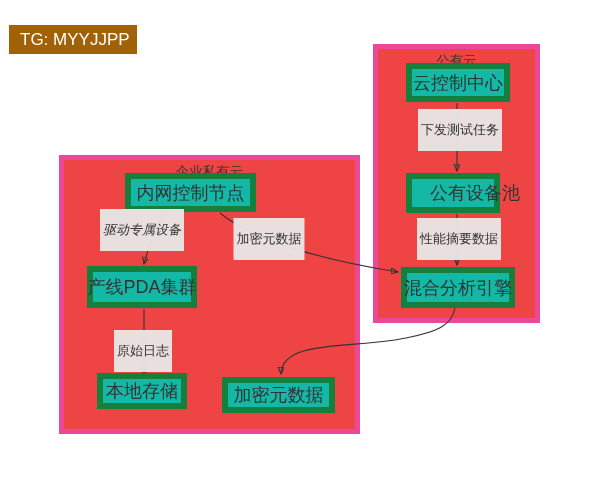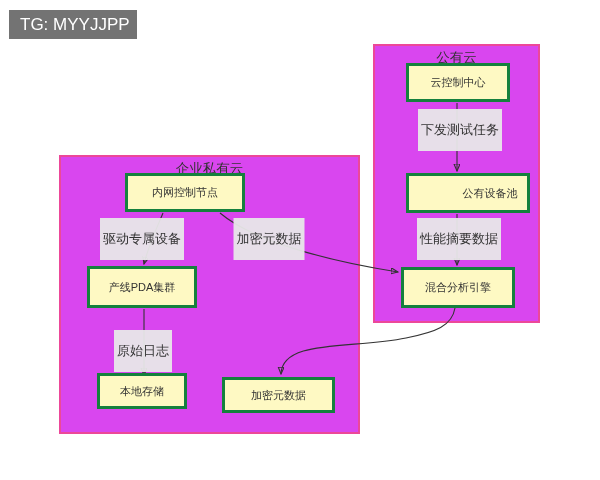--- a/index.html
+++ b/index.html
@@ -10,45 +10,46 @@
     position: relative;
     width: 600px;
     height: 480px;
     background: #ffffff;
     overflow: hidden;
   }
 
   
   .wm {
     position: absolute;
-    background: #737373;
+    background: #a16207;
     color: #ffffff;
     white-space: nowrap;
     z-index: 10;
+    margin-top: 15px;
   }
   .wm-top {
     left: 9px; top: 10px;
     width: 128px; height: 29px;
     line-height: 29px;
     padding-left: 11px;
     font-size: 17px;
   }
   .wm-bottom {
     left: 352px; top: 439px;
     width: 245px; height: 37px;
     line-height: 37px;
     text-align: center;
     font-size: 18px;
   }
 
   
   .cluster {
     position: absolute;
-    background: #d946ef;
-    border: 2px solid #ec4899;
+    background: #ef4444;
+    border: 5px solid #ec4899;
     z-index: 1;
   }
   .cluster-private { left: 59px; top: 155px; width: 301px; height: 279px; }
   .cluster-public  { left: 373px; top: 44px; width: 167px; height: 279px; }
   .cluster-title {
     position: absolute;
     top: 3px; left: 0; right: 0;
     text-align: center;
     font-size: 13.5px;
     color: #333333;
@@ -60,50 +61,50 @@
     left: 0; top: 0;
     width: 600px; height: 480px;
     z-index: 2;
     pointer-events: none;
   }
   svg.edges path { fill: none; stroke: #333333; stroke-width: 1.1px; }
 
   
   .node {
     position: absolute;
-    background: #fef9c3;
-    border: 3px solid #15803d;
+    background: #14b8a6;
+    border: 6px solid #15803d;
     display: flex;
     align-items: center;
     justify-content: center;
-    font-size: 11px;
+    font-size: 18px;
     color: #333333;
     z-index: 3;
     white-space: nowrap;
   }
-  .n-intranet  { left: 125px; top: 173px; width: 120px; height: 39px; }
+  .n-intranet  { left: 125px; top: 173px; width: 131px; height: 39px; }
   .n-pda       { left: 87px;  top: 266px; width: 110px; height: 42px; }
   .n-storage   { left: 97px;  top: 373px; width: 90px;  height: 36px; }
   .n-monitor   { left: 222px; top: 377px; width: 113px; height: 36px; }
   .n-cloudctl  { left: 406px; top: 63px;  width: 104px; height: 39px; }
-  .n-pool      { left: 406px; top: 173px; width: 124px; height: 40px; padding-left: 44px; }
+  .n-pool      { left: 406px; top: 173px; width: 94px; height: 40px; padding-left: 44px; }
   .n-engine    { left: 401px; top: 267px; width: 114px; height: 41px; font-family: Liberation Mono, monospace; }
 
   
   .edge-label {
     position: absolute;
     transform: translate(-50%, -50%);
     background: rgba(232,232,232,0.95);
     color: #333333;
     font-size: 13px;
     padding: 12px 3px;
     z-index: 4;
     white-space: nowrap;
   }
-  .l-drive    { left: 142px; top: 239px; }
+  .l-drive    { left: 142px; top: 230px; font-style: italic; }
   .l-meta     { left: 269px; top: 239px; text-align: center; }
   .l-rawlog   { left: 143px; top: 351px; }
   .l-dispatch { left: 460px; top: 130px; }
   .l-perf     { left: 459px; top: 239px; }
 </style>
 </head>
 <body>
 
 <div class="canvas">
 

